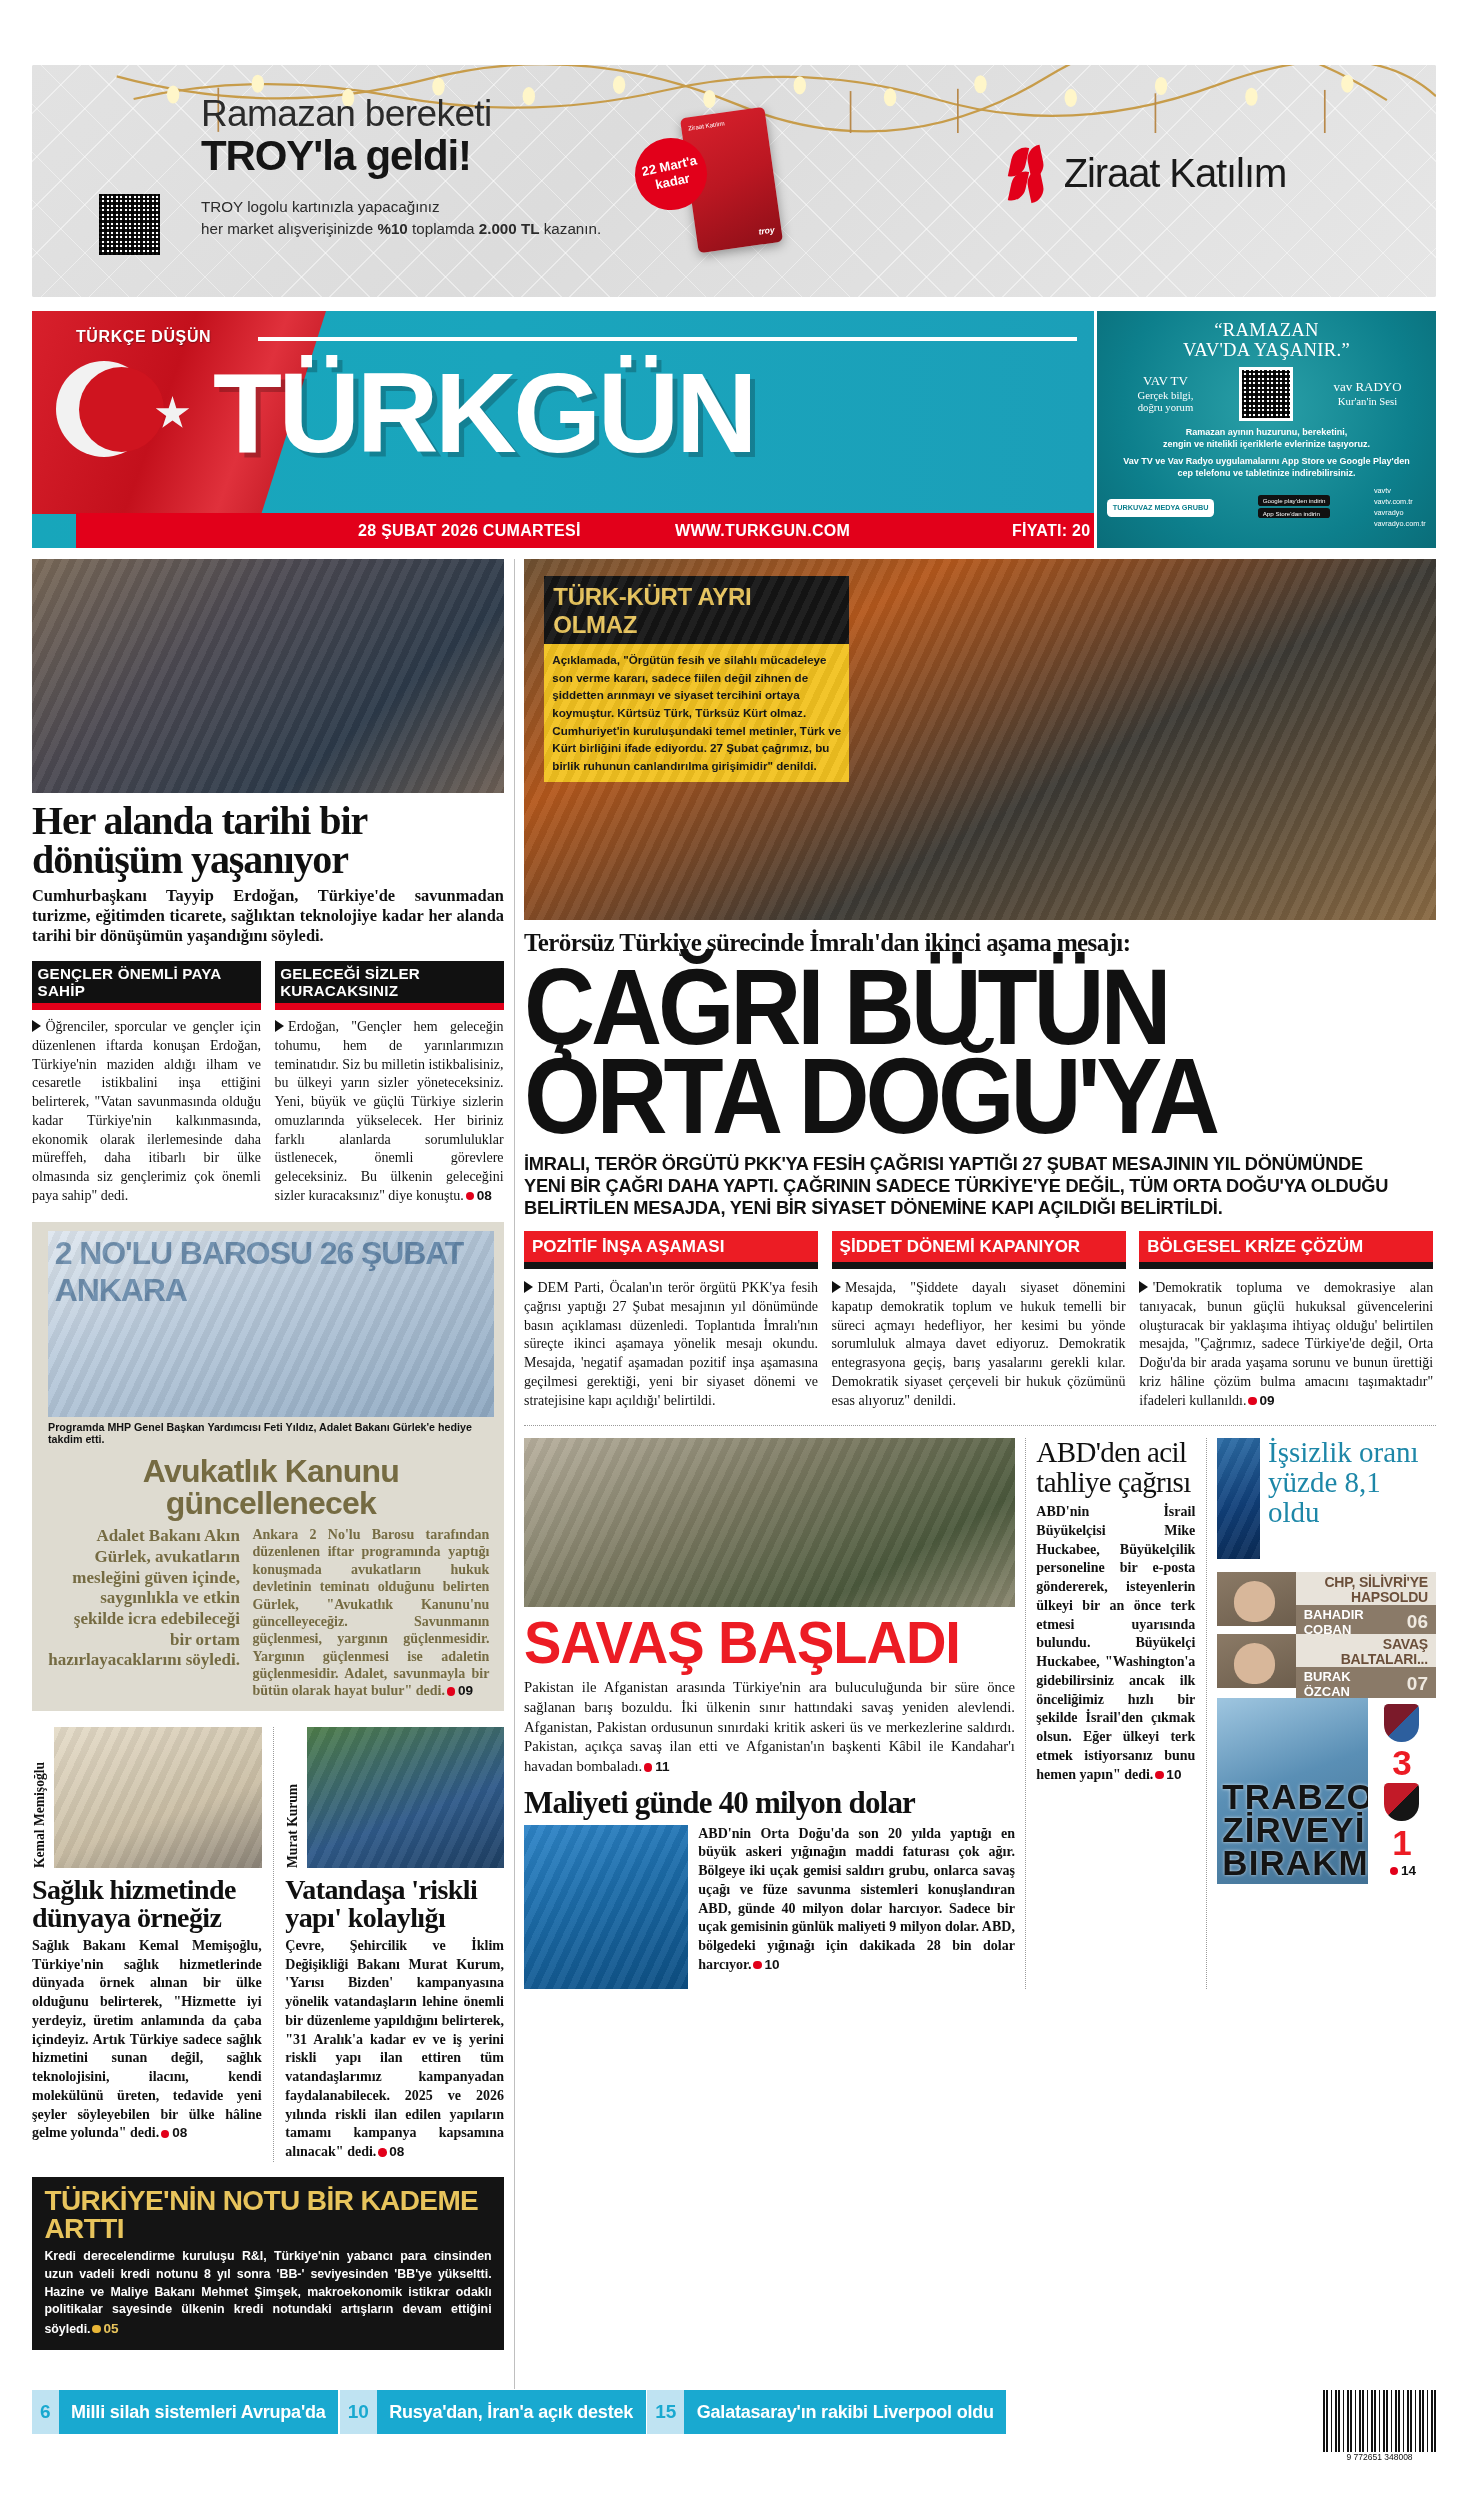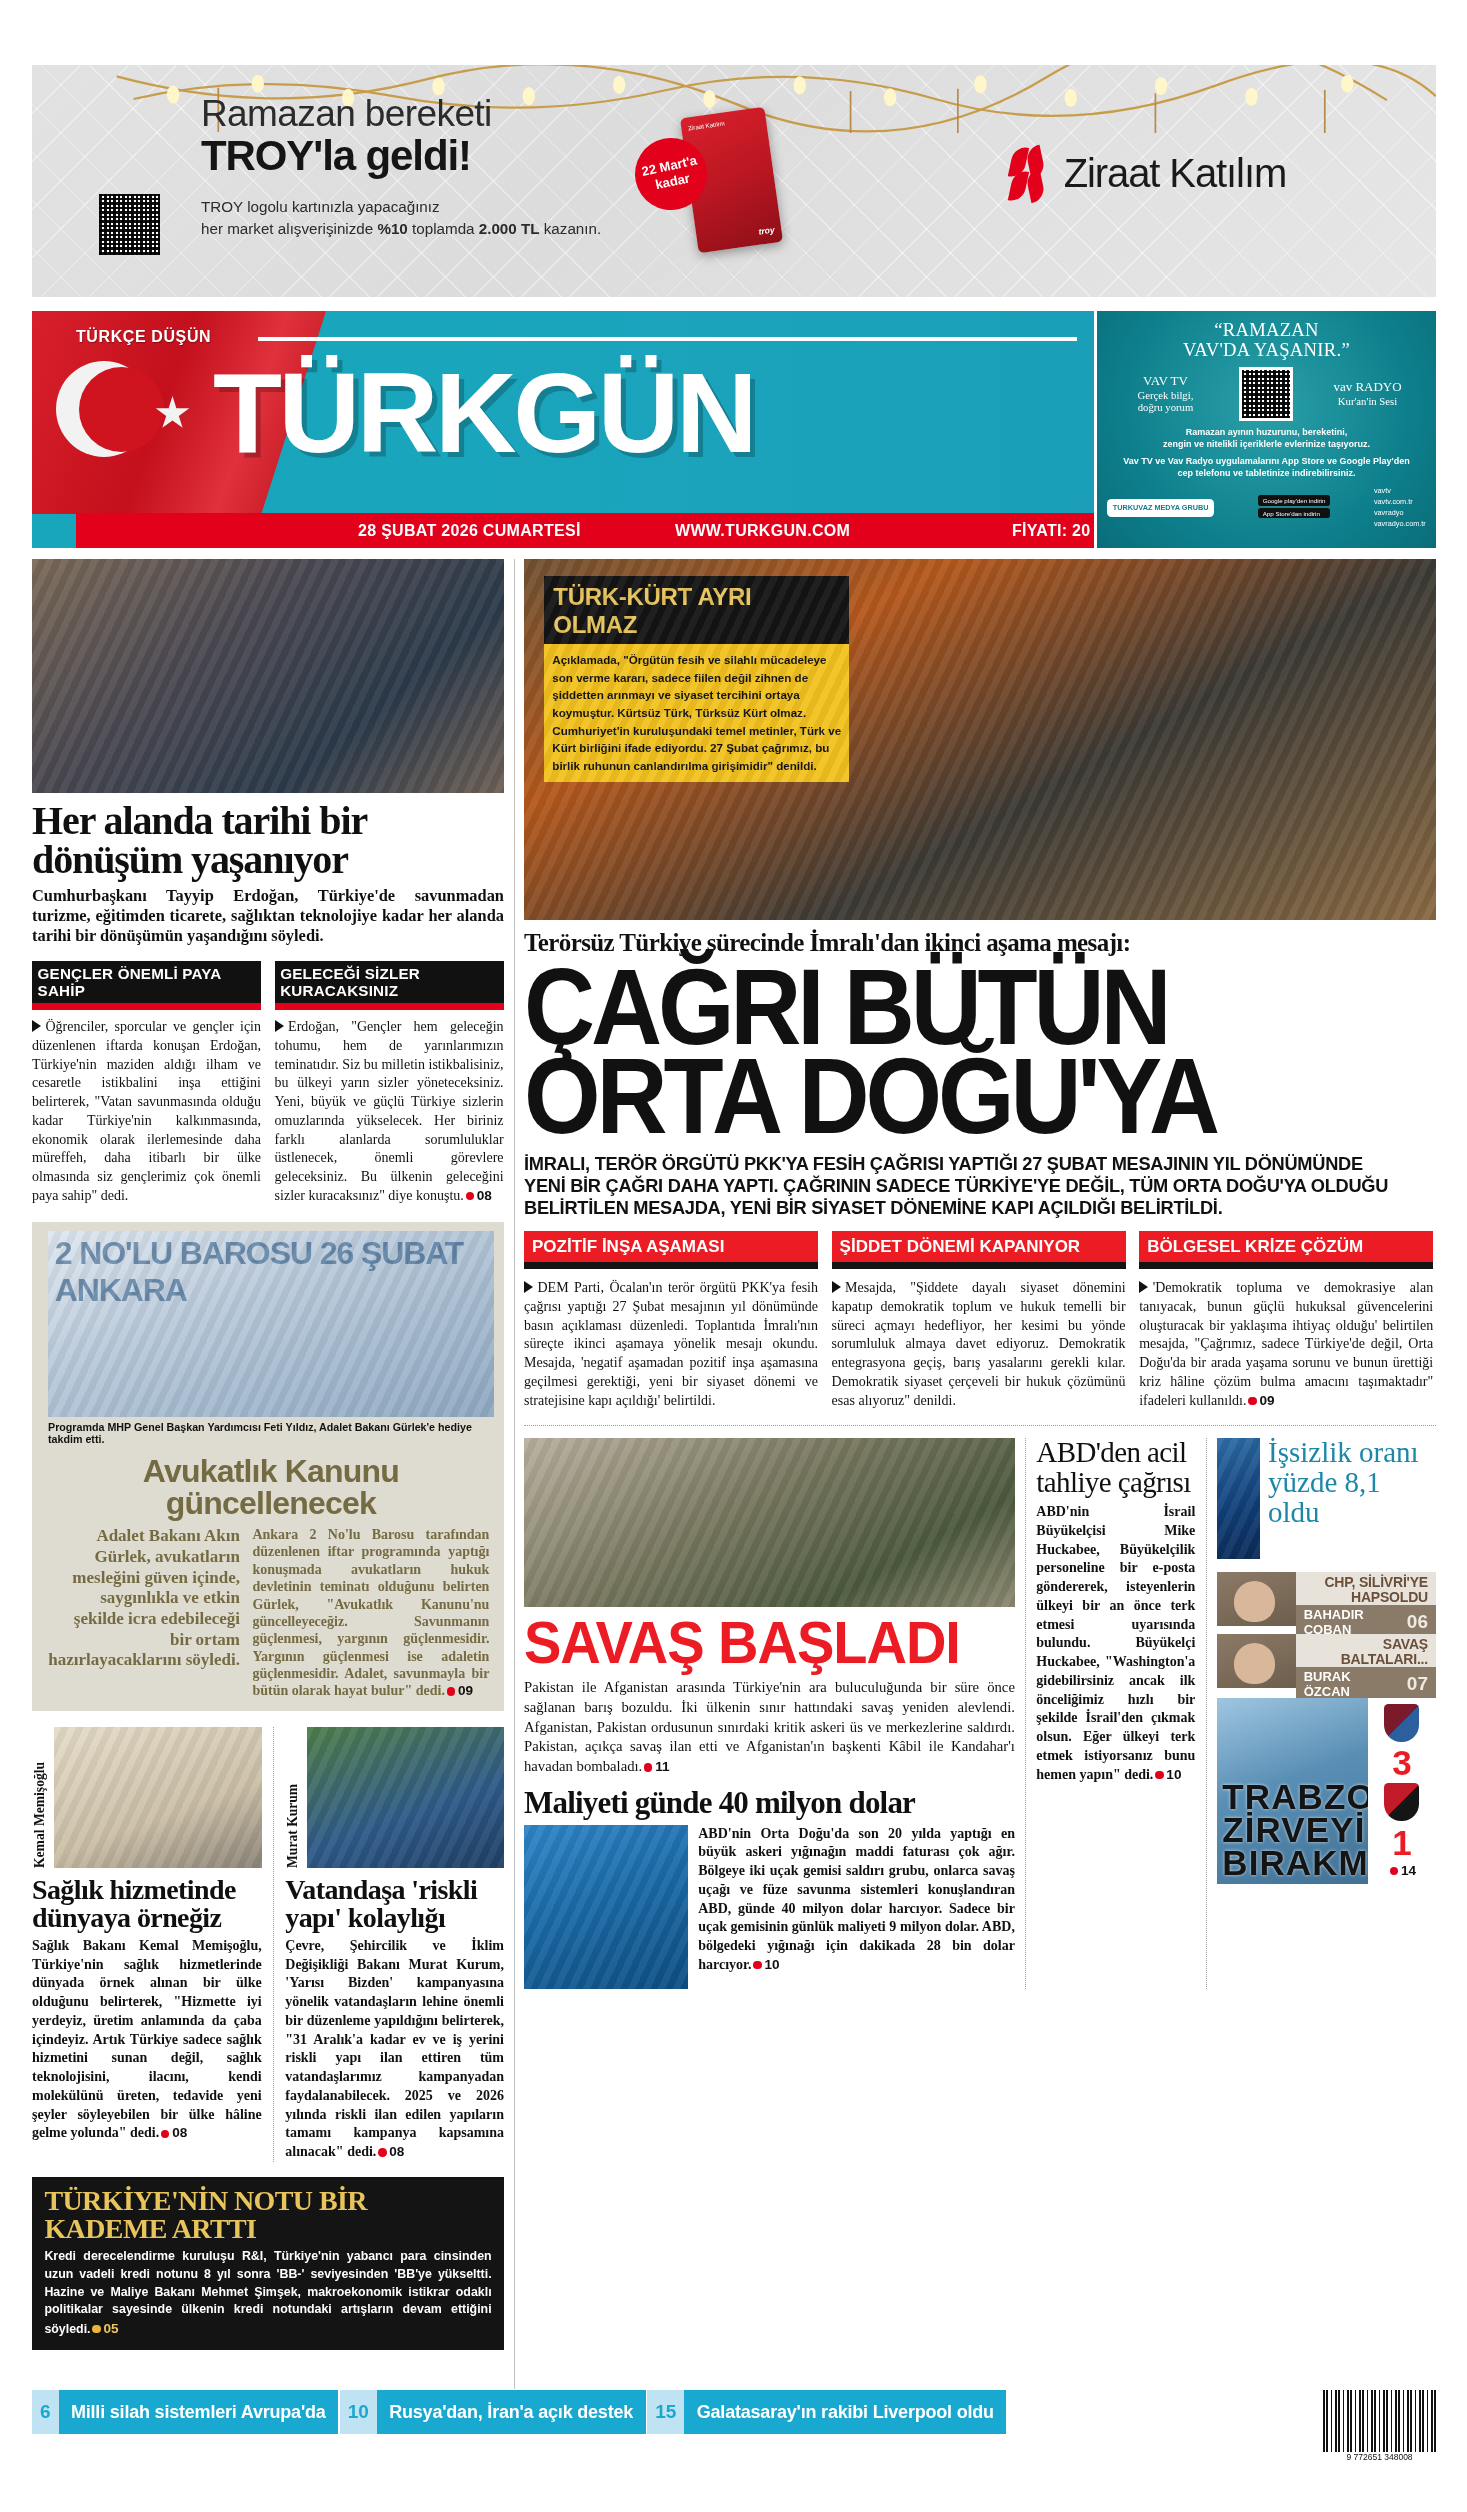--- a/index.html
+++ b/index.html
@@ -159,21 +159,21 @@
     text-align:center; letter-spacing:-0.8px; line-height:1; margin:10.2px 0 6.8px;}
   .beige-lead{ font-family:"Liberation Serif",serif; font-weight:bold; font-size:17px; color:#756b42; line-height:1.22; text-align:right;}
   .beige-body{ font-family:"Liberation Serif",serif; font-weight:bold; font-size:14px; color:#756b42; line-height:1.24; text-align:justify;}
   .cap{ font-family:"Liberation Sans",sans-serif; font-weight:bold; font-size:10.7px; color:#111; margin-top:4.5px;}
   .vlabel{ writing-mode: vertical-rl; transform: rotate(180deg); font-family:"Liberation Serif",serif;
     font-weight:bold; font-size:13.6px; color:#111; }
   .dotted-v{ border-left:1.7px dotted #9a9a9a; }
   .dotted-h{ border-top:1.7px dotted #9a9a9a; }
 
   .blk-note{ background:#141414; padding:10.2px 12.4px 11.3px; }
-  .blk-note-h{ font-family:Liberation Serif, serif; font-weight:bold; font-size:28px; color:#e8c45c;
+  .blk-note-h{ font-family:Liberation Sans, sans-serif; font-weight:bold; font-size:28px; color:#e8c45c;
     letter-spacing:-0.6px; line-height:1;}
   .blk-note-b{ font-family:"Liberation Sans",sans-serif; font-weight:bold; font-size:12.4px; color:#fff;
     line-height:1.42; margin-top:5.6px; text-align:justify;}
 
   
   .colC { position:absolute; left:492px; top:0; width:912px; }
   .tk-box{ position:absolute; left:20.3px; top:17px; width:305px; }
   .tk-head{ background:#141414; color:#e8c45c; font-family:"Liberation Sans",sans-serif; font-weight:bold;
     font-size:24px; padding:6.8px 9px 5.6px; letter-spacing:-0.3px;}
   .tk-body{ background:#f2c220; color:#111; font-family:"Liberation Sans",sans-serif; font-weight:bold;

